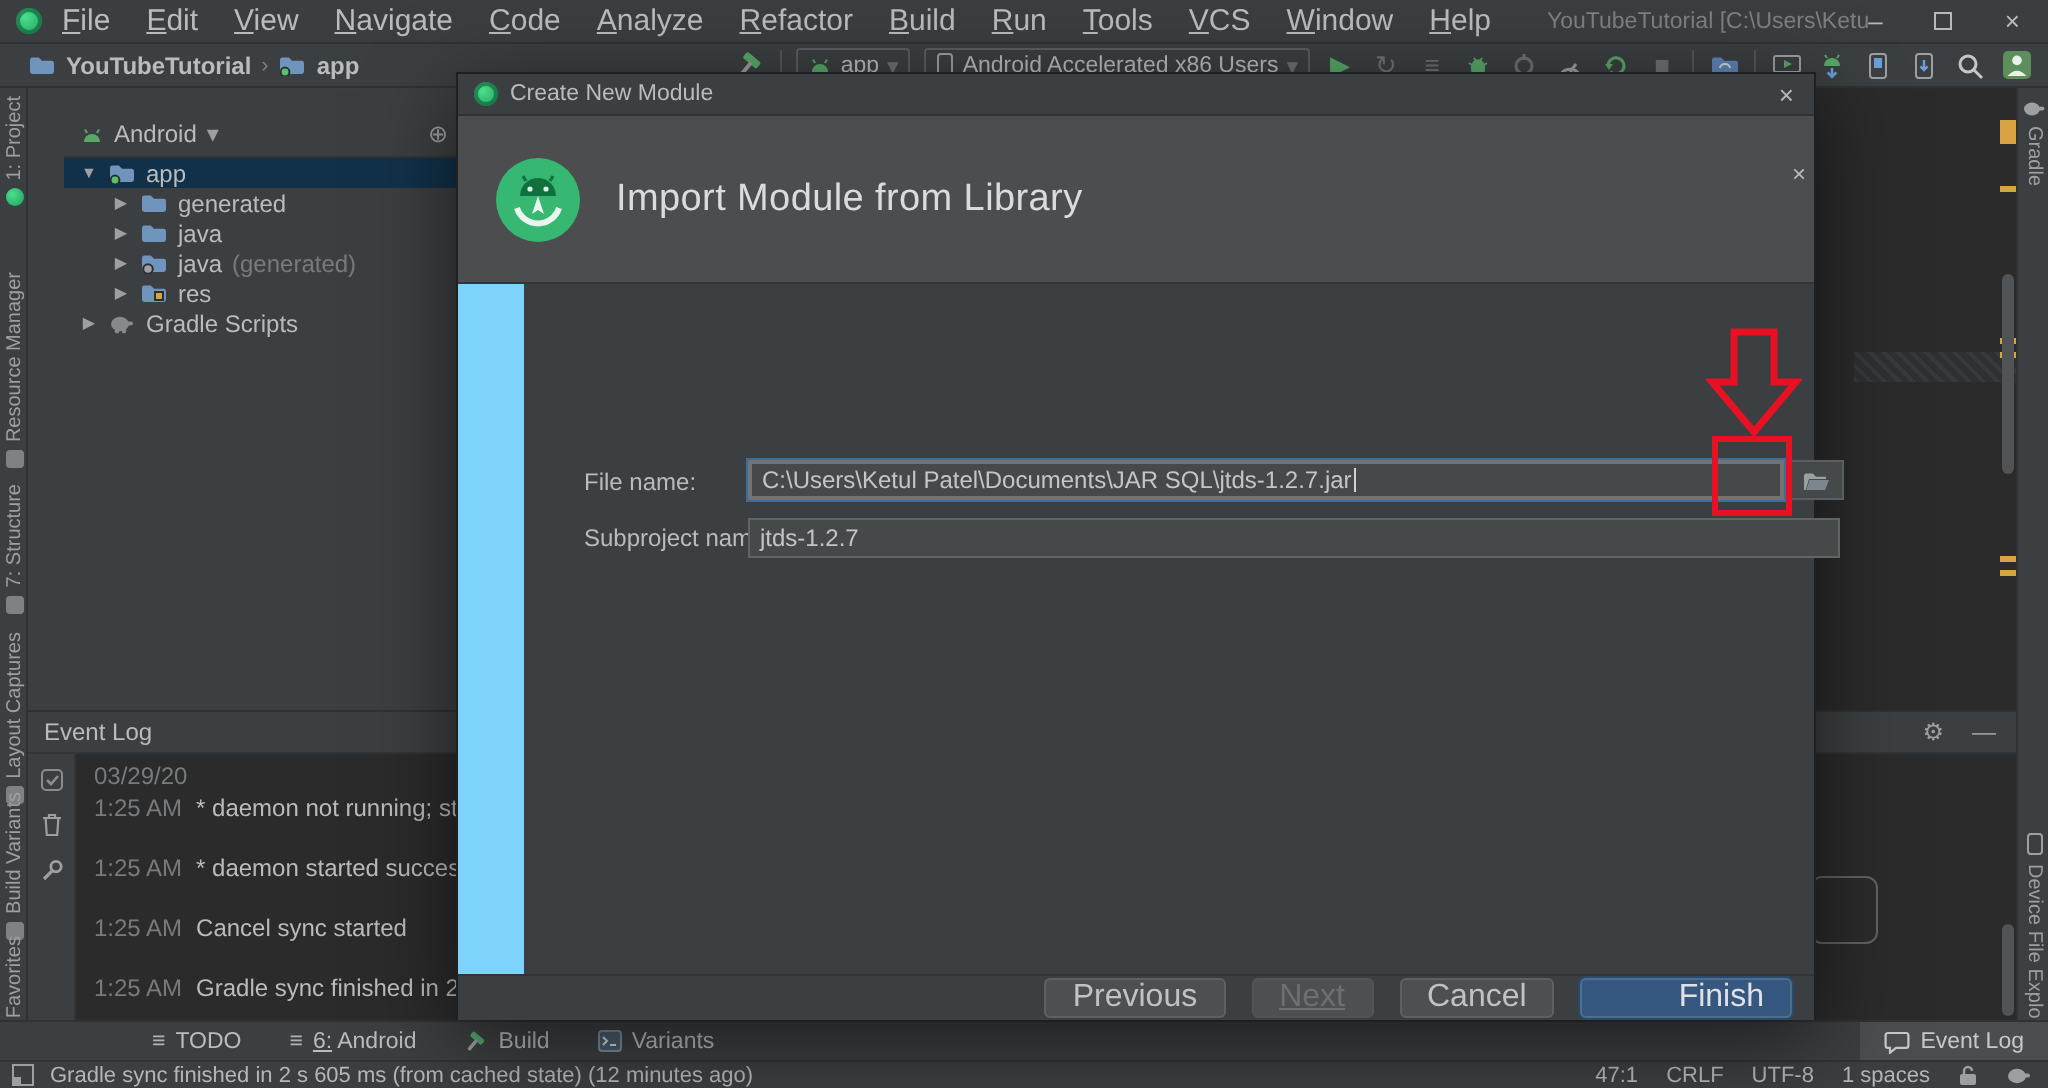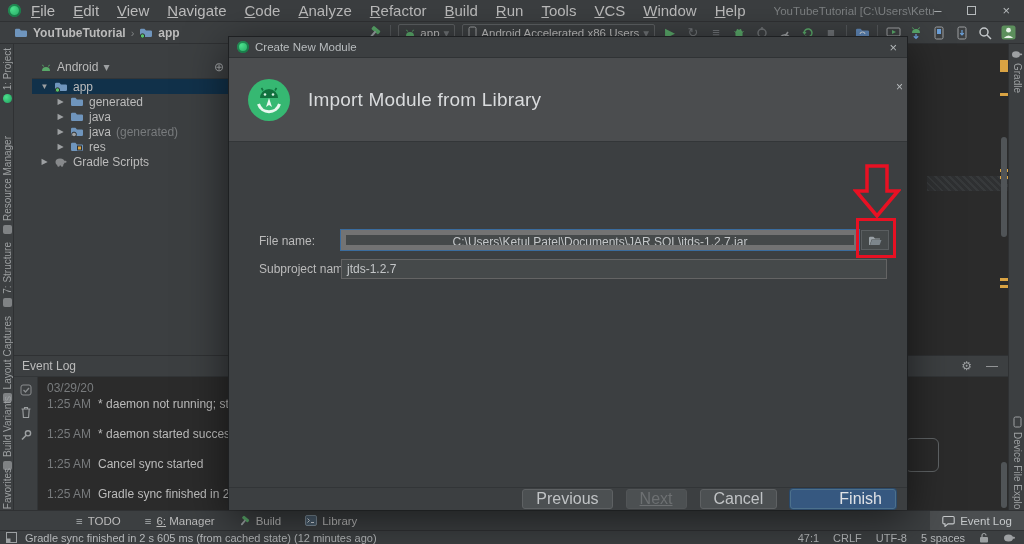--- a/index.html
+++ b/index.html
@@ -65,24 +65,24 @@
 .bb-und::first-letter{text-decoration:underline;}
 .evtab{margin-left:auto;display:flex;align-items:center;gap:5px;background:#4b4e50;height:20px;padding:0 12px;color:#c6c9cb;font-size:11.5px;}
 .statusbar{left:0;top:530px;width:1024px;height:14px;background:#3c3f41;border-top:1px solid #2f3133;display:flex;align-items:center;font-size:11px;color:#b4b7b9;z-index:7;}
 .sb-right{margin-left:auto;display:flex;align-items:center;gap:14px;padding-right:8px;}
 
 .dialog{left:228px;top:36px;width:680px;height:474px;background:#7dd3fc;z-index:10;border:1px solid #1e2022;box-shadow:0 10px 40px rgba(0,0,0,.55);}
 .dlg-title{height:21px;display:flex;align-items:center;gap:6px;padding:0 10px 0 8px;background:#3c3f41;border-bottom:1px solid #303335;font-size:11.5px;color:#b8bcbe;}
 .dlg-title .sp{flex:1;}
 .dlg-head{height:84px;background:#4b4d4f;display:flex;align-items:center;gap:16px;padding-left:17px;border-bottom:1px solid #333638;text-align:center;}
 .dlg-head h1{font-size:19px;font-weight:400;color:#d9dbdd;letter-spacing:.2px;}
-.dlg-body{position:relative;height:345px;background:#3c3f41;}
+.dlg-body{position:relative;height:345px;background:#3c3f41;margin-left:33px;}
 .f-label{position:absolute;font-size:12px;color:#bbbbbb;}
 .field{position:absolute;height:20px;background:#45494a;border:1px solid #646464;color:#c3c6c8;font-size:12px;display:flex;align-items:center;padding:0 5px;white-space:nowrap;overflow:hidden;}
-.field.focus{border:5px solid #737373;box-shadow:0 0 0 1px #3a6c9e;flex-direction:column;}
+.field.focus{border:2px solid #737373;box-shadow:0 0 0 1px #3a6c9e;}
 .caret{display:inline-block;width:1px;height:12px;background:#d0d3d5;margin-left:1px;}
 .browse{position:absolute;width:28px;height:20px;background:#45494a;border:1px solid #5a5e60;display:flex;align-items:center;justify-content:center;}
 .dlg-btns{height:23px;border-top:1px solid #323537;display:flex;align-items:center;justify-content:flex-end;gap:13px;padding-right:11px;background:#3c3f41;}
 .dbtn{height:20px;padding:0 13px;background:#4c5052;border:1px solid #5e6163;border-radius:3px;color:#c0c3c5;font-size:16px;display:flex;align-items:center;}
 .dbtn::first-letter{text-decoration:underline;}
 .dbtn.disabled{color:#6d7072;border-color:#525557;text-decoration:underline;}
 .dbtn.primary{background:#365880;border-color:#4c708c;color:#dfe1e5;box-shadow:0 0 0 1px #2b4a6b;padding-left:48px;}
 
 .anno-rect{left:856px;top:218px;width:40px;height:40px;border:3px solid #e81123;z-index:20;}
 .anno-arrow{left:853px;top:163px;z-index:20;}
@@ -432,37 +432,37 @@
 </div>
 
 <div class="abs btoolbar">
   <span style="width:76px;"></span>
   <span class="bb-item" style="margin-right:24px;">
     <span class="grayic">≡</span>
     <span>TODO</span>
   </span>
   <span class="bb-item" style="margin-right:24px;">
     <span class="grayic">≡</span>
-    <span class="bb-und">6: Manager</span>
+    <span class="bb-und">6: Android</span>
   </span>
   <span class="bb-item" style="margin-right:24px;">
     <svg width="12" height="12">
         <g transform="rotate(40 6 6)">
           <rect x="1.5" y="2.5" width="7.5" height="3.2" rx="1" fill="#59a869"></rect>
           <rect x="4.8" y="5" width="1.8" height="6.5" rx="0.9" fill="#9aa0a3"></rect>
         </g>
       </svg>
     <span>Build</span>
   </span>
   <span class="bb-item">
     <svg width="12" height="11">
         <rect x="0.5" y="0.5" width="11" height="10" rx="1.5" fill="#4b5e6e" stroke="#7d8c99"></rect>
         <path d="M2.5 3.5 l2 2 -2 2 M6 7.5 h3" stroke="#d7dde2" fill="none"></path>
       </svg>
-    <span>Library</span>
+    <span>Variants</span>
   </span>
   <span class="evtab">
     <svg width="13" height="12">
         <path d="M2 1.5 h9 a1.2 1.2 0 0 1 1.2 1.2 v5 a1.2 1.2 0 0 1 -1.2 1.2 h-5 l-3 2.5 v-2.5 h-1 a1.2 1.2 0 0 1 -1.2-1.2 v-5 A1.2 1.2 0 0 1 2 1.5 Z" fill="none" stroke="#c6c9cb" stroke-width="1.1"></path>
       </svg>
     <span>Event Log</span>
   </span>
 </div>
 
 <div class="abs statusbar">
@@ -470,21 +470,21 @@
     <svg width="11" height="11">
         <rect x="0.5" y="0.5" width="10" height="10" fill="none" stroke="#9da0a2"></rect>
         <rect x="0.5" y="6.5" width="4" height="4" fill="#9da0a2"></rect>
       </svg>
   </span>
   <span>Gradle sync finished in 2 s 605 ms (from cached state) (12 minutes ago)</span>
   <span class="sb-right">
     <span>47:1</span>
     <span>CRLF</span>
     <span>UTF-8</span>
-    <span>5 spaces</span>
+    <span>1 spaces</span>
     <span>
       <svg width="10" height="11">
           <rect x="1" y="5" width="8" height="5.5" rx="1" fill="#9da0a2"></rect>
           <path d="M3 5 V3.5 a2 2 0 0 1 4 0" fill="none" stroke="#9da0a2" stroke-width="1.2"></path>
         </svg>
     </span>
     <span>
       <svg width="13" height="10">
           <ellipse cx="5.5" cy="5" rx="4.5" ry="3.6" fill="#9da0a2"></ellipse>
           <rect x="9" y="3.8" width="3" height="2" rx="1" fill="#9da0a2"></rect>

